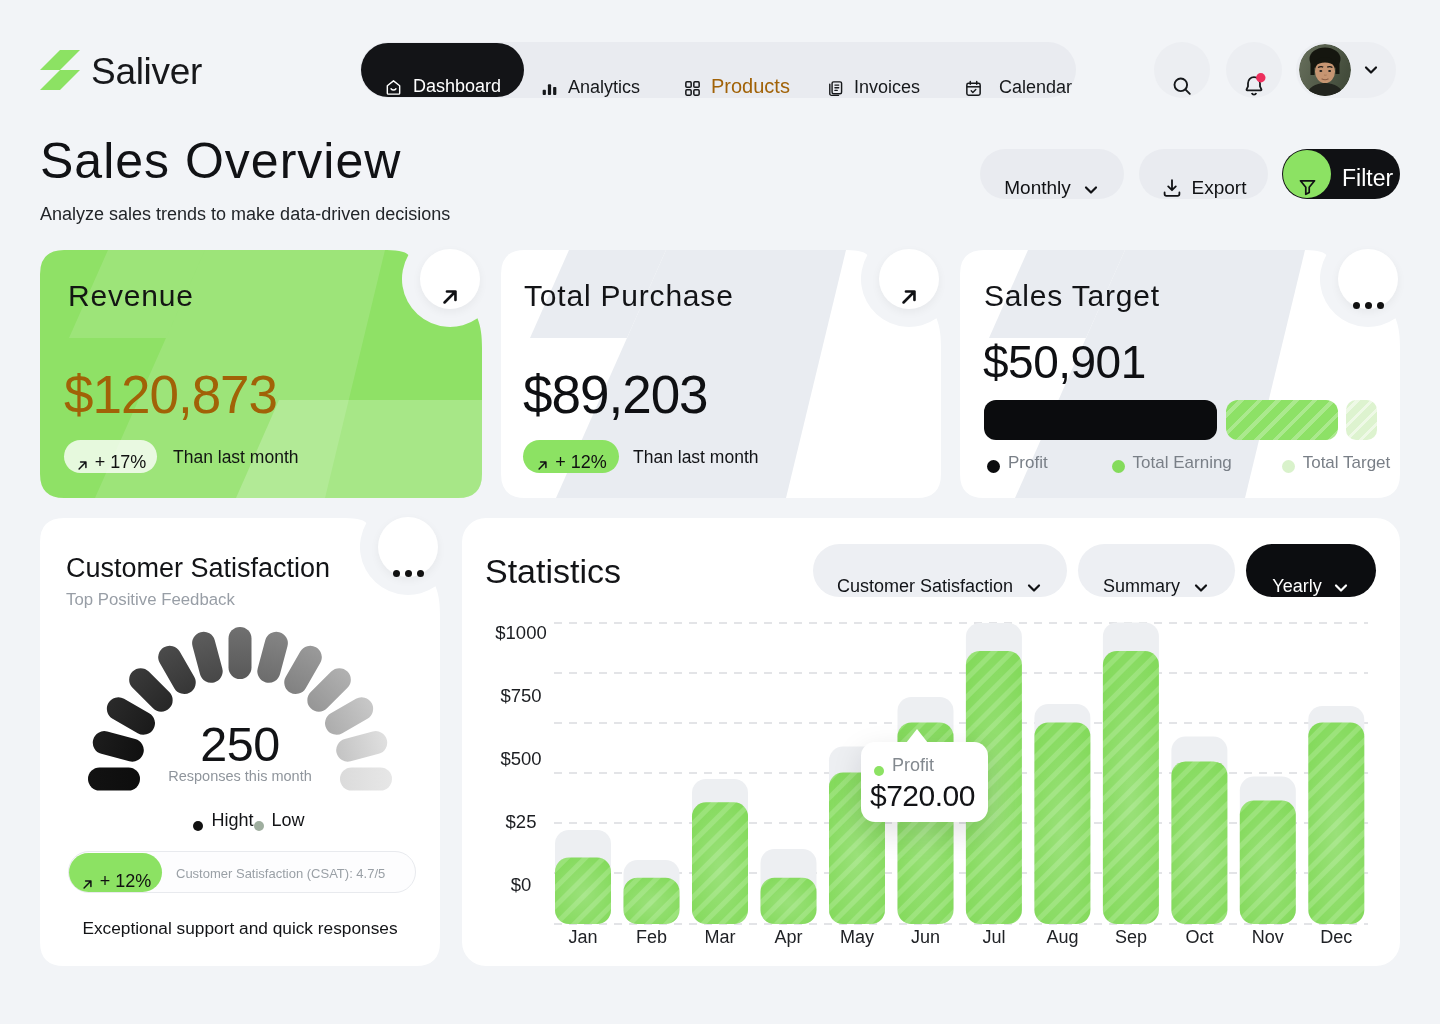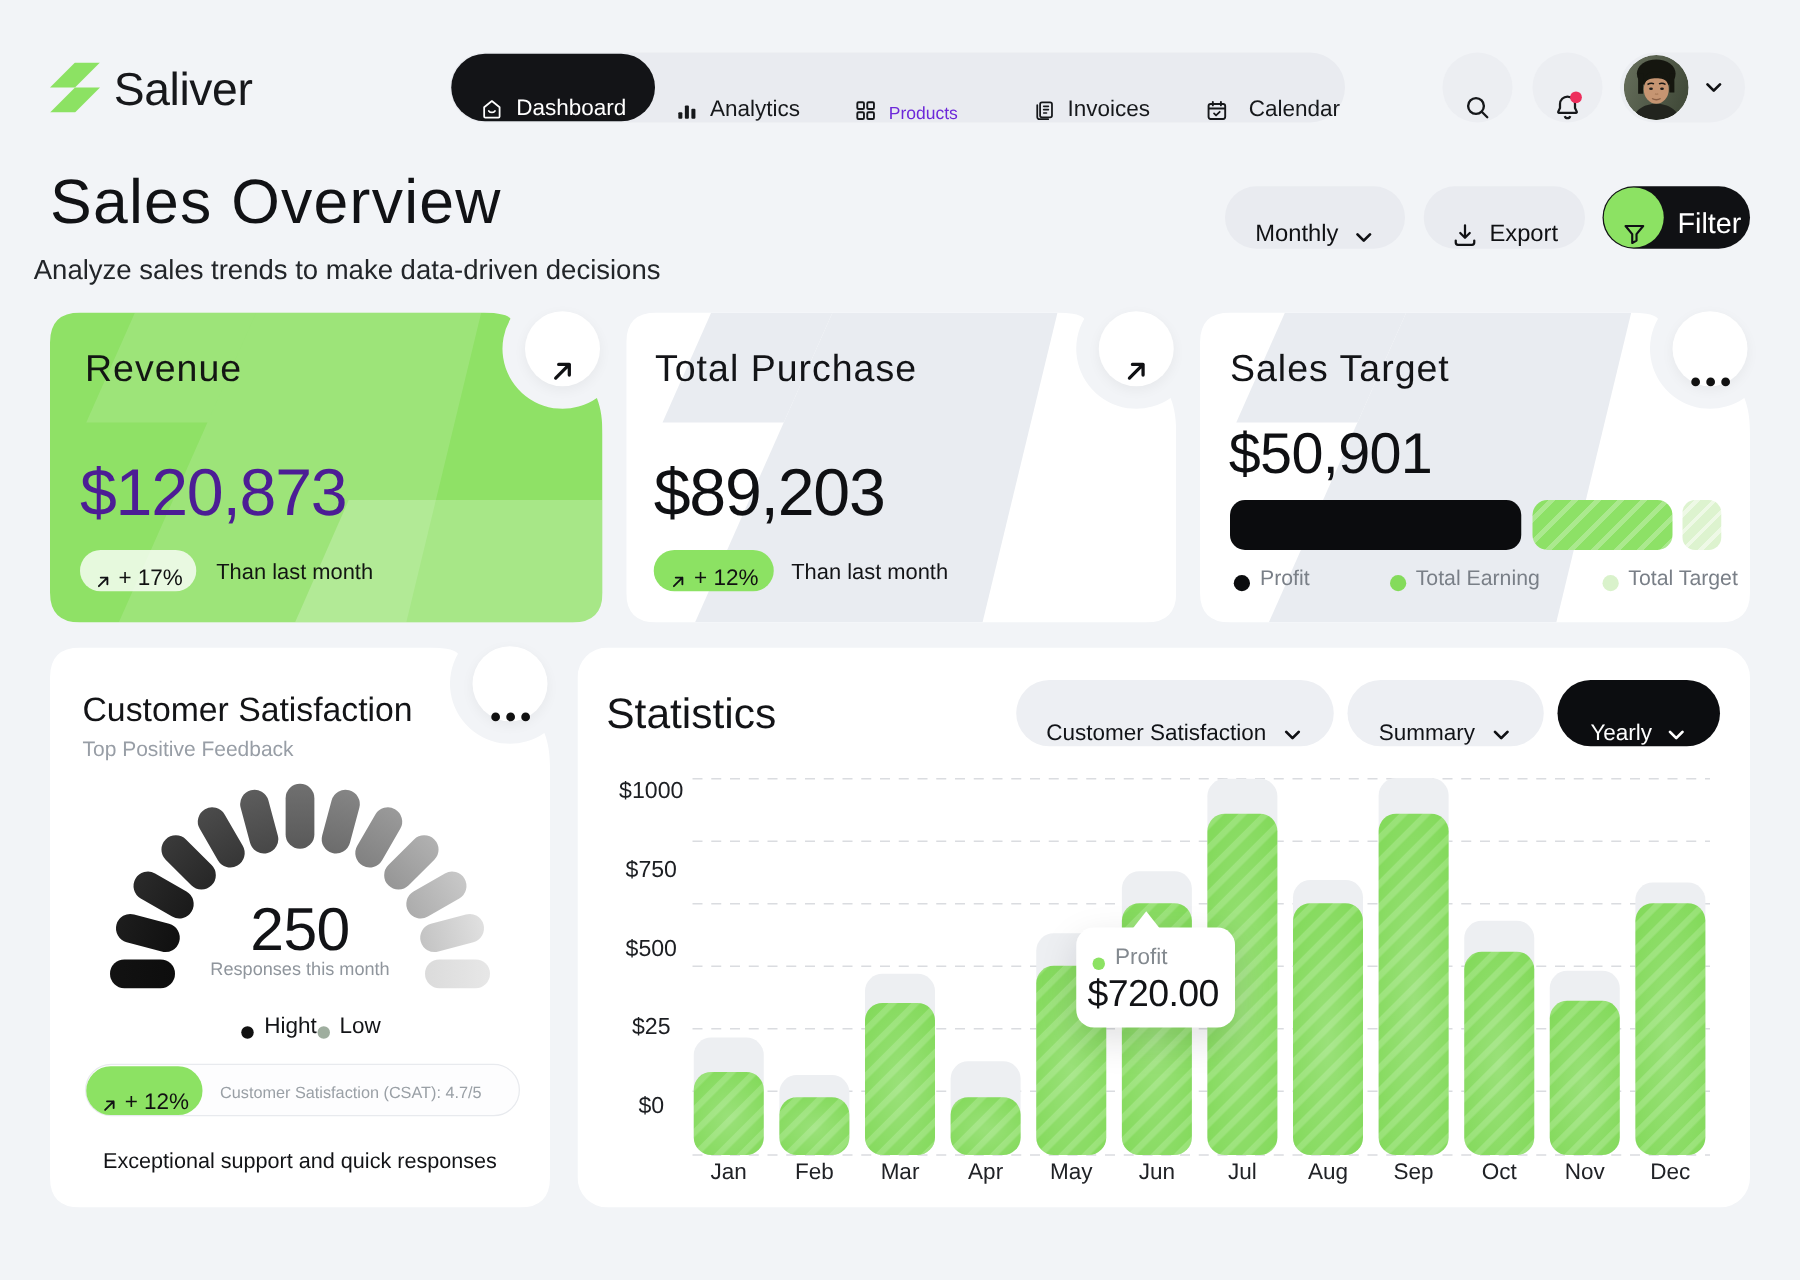--- a/index.html
+++ b/index.html
@@ -36,21 +36,21 @@
   </div>
 <div class="abs flex" style="left:683px;top:42px;height:56px;gap:9px">
     <span style="display:flex">
       <svg width="19" height="19" viewBox="0 0 20 20" fill="none">
         <rect x="3" y="3" width="5.6" height="5.6" rx="1.1" stroke="#16181b" stroke-width="1.6"></rect>
         <rect x="11.4" y="3" width="5.6" height="5.6" rx="1.1" stroke="#16181b" stroke-width="1.6"></rect>
         <rect x="3" y="11.4" width="5.6" height="5.6" rx="1.1" stroke="#16181b" stroke-width="1.6"></rect>
         <rect x="11.4" y="11.4" width="5.6" height="5.6" rx="1.1" stroke="#16181b" stroke-width="1.6"></rect>
       </svg>
     </span>
-    <span style="font-size:14px;color:#6d28d9">Products</span>
+    <span style="font-size:20px;color:#a16207">Products</span>
   </div>
 <div class="abs flex" style="left:826px;top:42px;height:56px;gap:9px">
     <span style="display:flex">
       <svg width="19" height="19" viewBox="0 0 20 20" fill="none">
         <rect x="6.4" y="3" width="10" height="12.6" rx="1.6" stroke="#16181b" stroke-width="1.5"></rect>
         <path d="M9.4 6.4h4M9.4 9.2h4M9.4 12h2.4" stroke="#16181b" stroke-width="1.4" stroke-linecap="round"></path>
         <path d="M4 5.4v10a1.8 1.8 0 0 0 1.8 1.8h7.4" stroke="#16181b" stroke-width="1.5" stroke-linecap="round"></path>
       </svg>
     </span>
     <span style="font-size:18px;color:#16181b">Invoices</span>
@@ -103,21 +103,21 @@
         <path d="M25 31c.6.4 2 .4 2.6 0" stroke="#a87a58" stroke-width="0.9" fill="none"></path>
         <path d="M22.6 34.8c1.9 1.1 5 1.1 6.9 0" stroke="#8a5f45" stroke-width="1.1" fill="none"></path>
       </g>
     </svg></div>
 <div class="abs flex" style="left:1362px;top:61px">
     <svg width="18" height="18" viewBox="0 0 18 18" fill="none">
       <path d="m4 6.5 5 5 5-5" stroke="#101114" stroke-width="2.2" stroke-linecap="round" stroke-linejoin="round"></path>
     </svg>
   </div>
 <div class="abs lh1" style="left:40px;top:136px;font-size:50px;letter-spacing:1px;color:#111215">Sales Overview</div>
-<div class="abs lh1" style="left:27px;top:205px;font-size:22px;color:#222529">Analyze sales trends to make data-driven decisions</div>
+<div class="abs lh1" style="left:40px;top:205px;font-size:18px;color:#222529">Analyze sales trends to make data-driven decisions</div>
 <div class="abs flex" style="left:980px;top:149px;width:144px;height:50px;border-radius:25px;background:#e9ebf0;justify-content:center;gap:11px">
     <span style="font-size:19px;color:#101114">Monthly</span>
     <svg width="18" height="18" viewBox="0 0 18 18" fill="none">
       <path d="m4 6.5 5 5 5-5" stroke="#101114" stroke-width="2.2" stroke-linecap="round" stroke-linejoin="round"></path>
     </svg>
   </div>
 <div class="abs flex" style="left:1139px;top:149px;width:129px;height:50px;border-radius:25px;background:#e9ebf0;justify-content:center;gap:9px">
     <span style="display:flex">
       <svg width="22" height="22" viewBox="0 0 22 22" fill="none">
         <path d="M11 3.2v9.6M7.2 9.4l3.8 3.8 3.8-3.8" stroke="#101114" stroke-width="1.8" stroke-linecap="round" stroke-linejoin="round"></path>
@@ -141,21 +141,21 @@
         </clipPath>
       </defs>
       <path d="M 24 0 H 342.4 C 355.4 0 365.4 1.0 368.4 5.0 A 48 48 0 0 0 437.5 68.3 C 441.0 77.3 442 86.3 442 98.3 V 224 Q 442 248 418 248 H 24 Q 0 248 0 224 V 24 Q 0 0 24 0 Z" fill="#8FE166"></path>
       <g clip-path="url(#cliprev)">
         <path d="M 68 0 L 165 0 L 126 88 L 29 88 Z" fill="#ffffff" fill-opacity="0.13"></path>
         <path d="M 165 0 L 345 0 L 285 248 L 55 248 Z" fill="#ffffff" fill-opacity="0.13"></path>
         <path d="M 239 150 L 442 150 L 442 248 L 196 248 Z" fill="#ffffff" fill-opacity="0.22"></path>
       </g>
     </svg>
 <div class="abs lh1" style="left:28px;top:31px;font-size:30px;letter-spacing:0.8px;color:#131613">Revenue</div>
-<div class="abs lh1" style="left:24px;top:117.5px;font-size:53px;letter-spacing:-1px;color:#4c1d95">$120,873</div>
+<div class="abs lh1" style="left:24px;top:117.5px;font-size:53px;letter-spacing:-1px;color:#a16207">$120,873</div>
 <div class="abs flex" style="left:24px;top:190px;width:93px;height:33px;border-radius:17px;background:rgba(255,255,255,0.78);justify-content:center;gap:5px">
       <svg width="15" height="15" viewBox="0 0 22 22" fill="none">
         <path d="M6 16 16 6M8.2 6H16v7.8" stroke="#101114" stroke-width="2.2" stroke-linecap="round" stroke-linejoin="round"></path>
       </svg>
       <span style="font-size:18px;color:#111">+ 17%</span>
     </div>
 <div class="abs lh1" style="left:133px;top:199px;font-size:17.5px;color:#121512">Than last month</div>
 <div class="abs flex" style="left:380px;top:-1px;width:60px;height:60px;border-radius:50%;background:#fff;justify-content:center;box-shadow:0 3px 10px rgba(18,22,28,0.05)">
       <svg width="24" height="24" viewBox="0 0 22 22" fill="none">
         <path d="M6 16 16 6M8.2 6H16v7.8" stroke="#101114" stroke-width="2.4" stroke-linecap="round" stroke-linejoin="round"></path>

